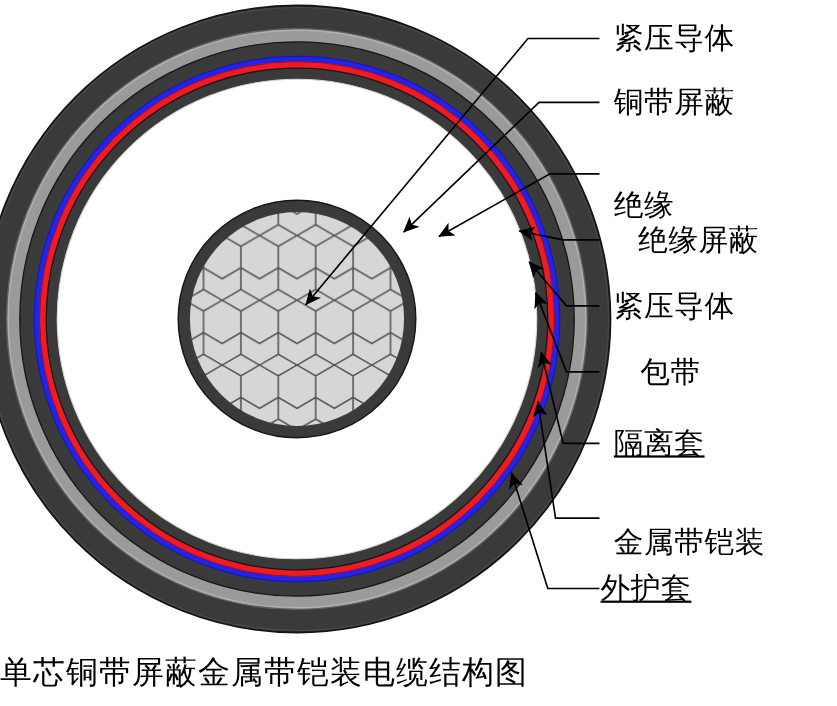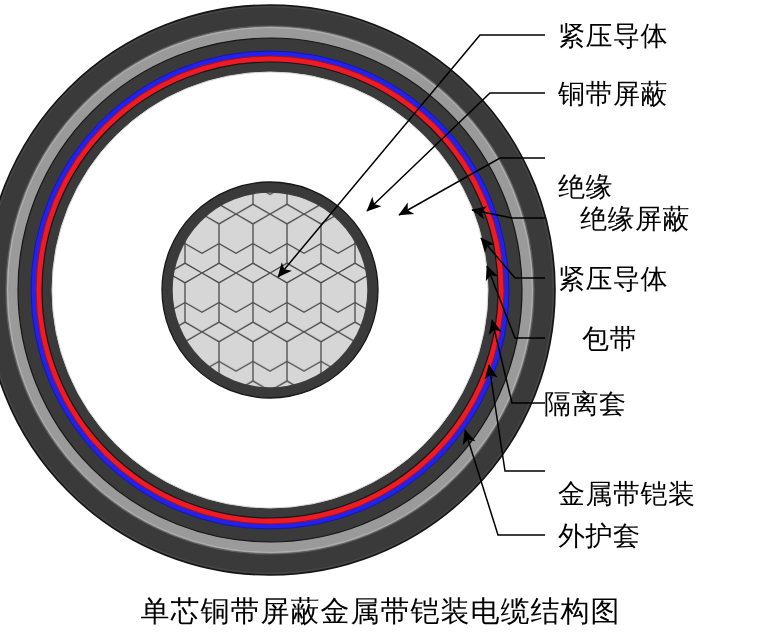--- a/index.html
+++ b/index.html
@@ -17,21 +17,20 @@
     font-size:27px;
     color:#000000;
     white-space:nowrap;
     line-height:1;
     letter-spacing:0.5px;
   }
 
   .caption{
     position:absolute;
     left:0;width:761px;
-    text-align:center;
     font-family:"DejaVu Sans","Liberation Sans",sans-serif;
     font-size:29px;
     color:#000000;
     white-space:nowrap;
     letter-spacing:1px;
   }
 </style>
 </head>
 <body>
 
@@ -91,20 +90,20 @@
       </g>
   </svg>
 
   <div id="labels">
       <div class="label" style="left: 558px; top: 22px;">紧压导体</div>
       <div class="label" style="left: 558px; top: 80px;">铜带屏蔽</div>
       <div class="label" style="left: 558px; top: 145px; margin-top: 28px;">绝缘</div>
       <div class="label" style="left: 580px; top: 205px;">绝缘屏蔽</div>
       <div class="label" style="left: 558px; top: 265px;">紧压导体</div>
       <div class="label" style="left: 558px; top: 325px; margin-left: 24px;">包带</div>
-      <div class="label" style="left: 544px; top: 390px;">隔离套</div>
+      <div class="label" style="left: 558px; top: 390px; text-decoration: underline;">隔离套</div>
       <div class="label" style="left: 558px; top: 480px;">金属带铠装</div>
-      <div class="label" style="left: 558px; top: 522px;">外护套</div>
+      <div class="label" style="left: 546px; top: 522px; text-decoration: underline;">外护套</div>
     </div>
 
   <div class="caption" style="top: 592px;">单芯铜带屏蔽金属带铠装电缆结构图</div>
 
 </div>
 
 </body></html>

